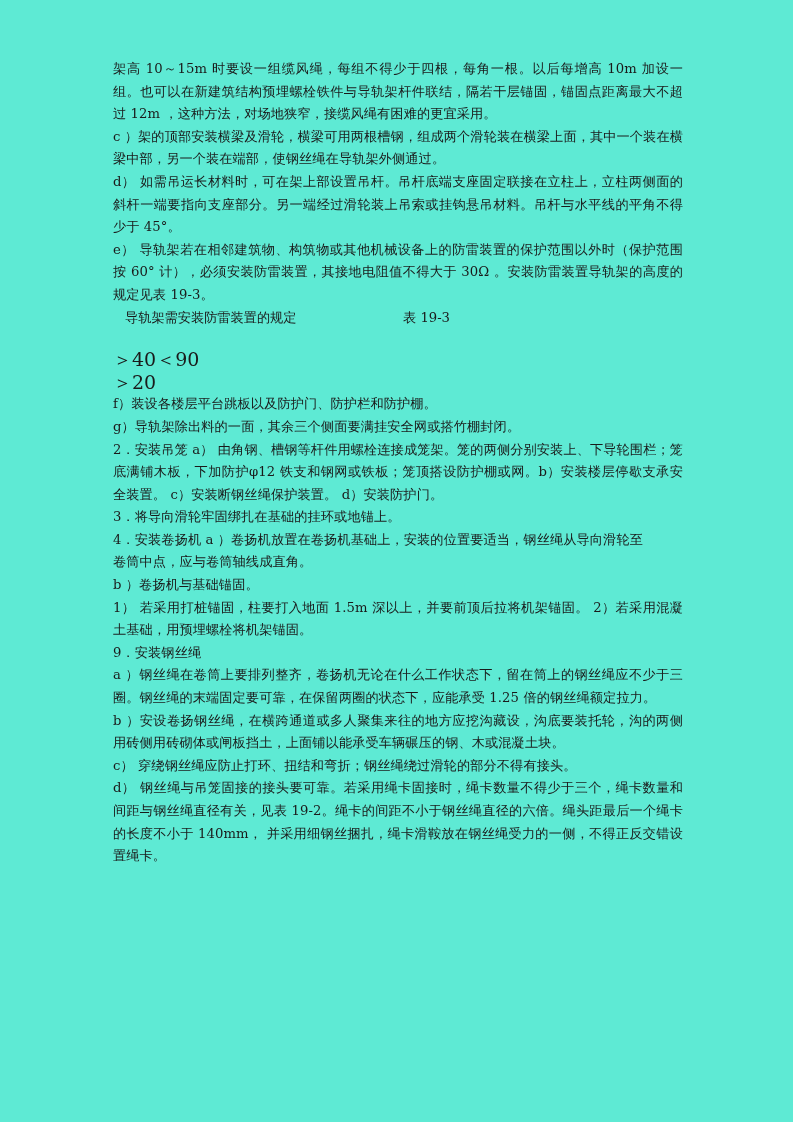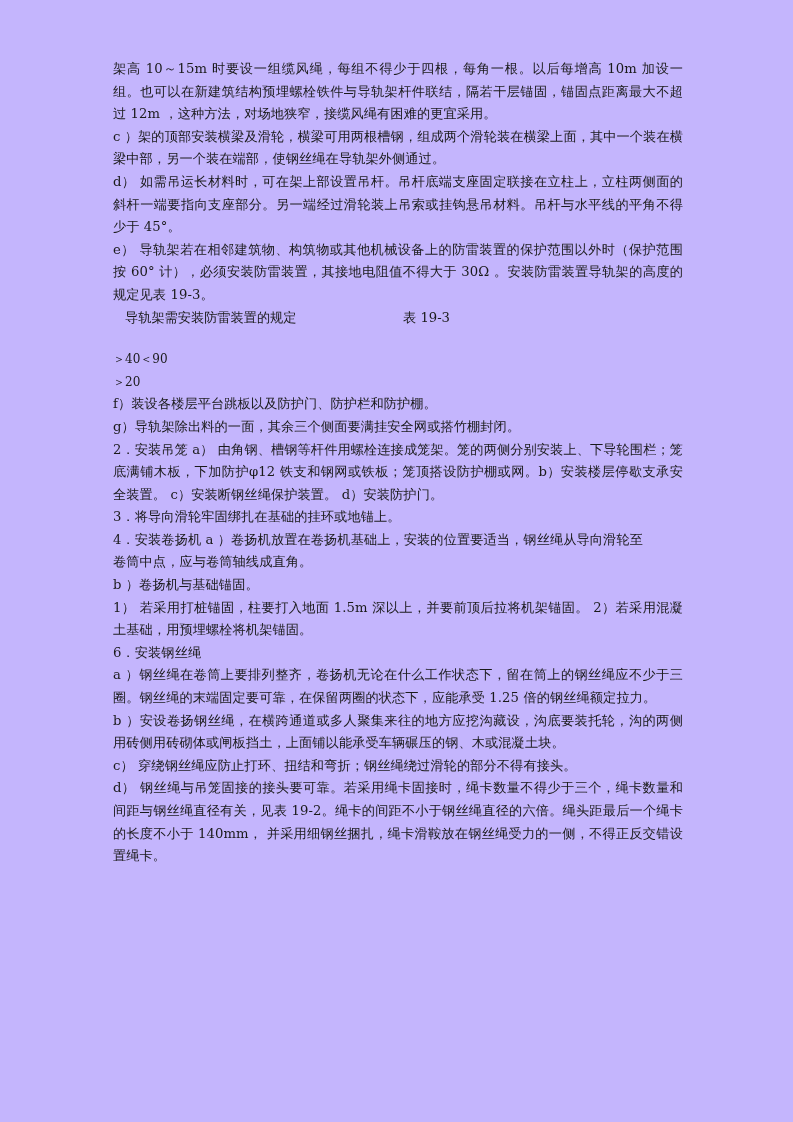--- a/index.html
+++ b/index.html
@@ -11,34 +11,34 @@
     width: 793px;
     height: 1122px;
     font-family: "DejaVu Serif", "Liberation Serif", serif;
     color: #1a1a1a;
     overflow: hidden;
   }
   #page {
     position: relative;
     width: 793px;
     height: 1122px;
-    background: #c4b5fd;
+    background: #5eead4;
     box-sizing: border-box;
     padding: 58px 110px 0 113px;
   }
   .para {
     font-size: 13.2px;
     line-height: 22.6px;
     text-align: justify;
     text-justify: inter-ideograph;
     margin: 0;
     letter-spacing: 0.1px;
   }
   .nowrap-line {
-    font-size: 12px;
+    font-size: 19px;
     line-height: 22.6px;
     margin: 0;
     white-space: nowrap;
   }
   
   .table-caption-row {
     position: relative;
     font-size: 13.2px;
     line-height: 22.6px;
     height: 22.6px;
@@ -94,19 +94,19 @@
   <p class="nowrap-line">＞20</p>
 
   <p class="para">f）装设各楼层平台跳板以及防护门、防护栏和防护棚。</p>
   <p class="para">g）导轨架除出料的一面，其余三个侧面要满挂安全网或搭竹棚封闭。</p>
   <p class="para">2．安装吊笼 a） 由角钢、槽钢等杆件用螺栓连接成笼架。笼的两侧分别安装上、下导轮围栏；笼底满铺木板，下加防护φ12 铁支和钢网或铁板；笼顶搭设防护棚或网。b）安装楼层停歇支承安全装置。 c）安装断钢丝绳保护装置。 d）安装防护门。</p>
   <p class="para">3．将导向滑轮牢固绑扎在基础的挂环或地锚上。</p>
   <p class="para">4．安装卷扬机 a ）卷扬机放置在卷扬机基础上，安装的位置要适当，钢丝绳从导向滑轮至</p>
   <p class="para">卷筒中点，应与卷筒轴线成直角。</p>
   <p class="para">b ）卷扬机与基础锚固。</p>
   <p class="para">1） 若采用打桩锚固，柱要打入地面 1.5m 深以上，并要前顶后拉将机架锚固。 2）若采用混凝土基础，用预埋螺栓将机架锚固。</p>
-  <p class="para">6．安装钢丝绳</p>
+  <p class="para">9．安装钢丝绳</p>
   <p class="para">a ）钢丝绳在卷筒上要排列整齐，卷扬机无论在什么工作状态下，留在筒上的钢丝绳应不少于三圈。钢丝绳的末端固定要可靠，在保留两圈的状态下，应能承受 1.25 倍的钢丝绳额定拉力。</p>
   <p class="para">b ）安设卷扬钢丝绳，在横跨通道或多人聚集来往的地方应挖沟藏设，沟底要装托轮，沟的两侧用砖侧用砖砌体或闸板挡土，上面铺以能承受车辆碾压的钢、木或混凝土块。</p>
   <p class="para">c） 穿绕钢丝绳应防止打环、扭结和弯折；钢丝绳绕过滑轮的部分不得有接头。</p>
   <p class="para">d） 钢丝绳与吊笼固接的接头要可靠。若采用绳卡固接时，绳卡数量不得少于三个，绳卡数量和间距与钢丝绳直径有关，见表 19-2。绳卡的间距不小于钢丝绳直径的六倍。绳头距最后一个绳卡的长度不小于 140mm， 并采用细钢丝捆扎，绳卡滑鞍放在钢丝绳受力的一侧，不得正反交错设置绳卡。</p>
 
 </div>
 
 </body></html>

